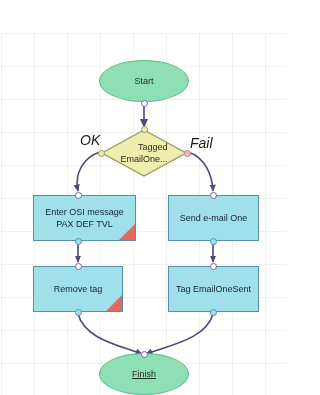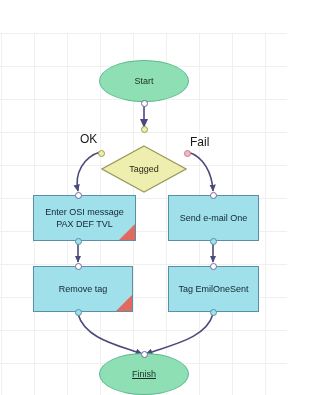--- a/index.html
+++ b/index.html
@@ -74,23 +74,24 @@
     position: absolute;
     right: 0;
     bottom: 0;
     width: 0;
     height: 0;
     border-left: 16px solid transparent;
     border-bottom: 16px solid #e2695f;
   }
   .edge-label {
     position: absolute;
-    font-size: 12px;
+    font-size: 14px;
     color: #1a1a1a;
     white-space: nowrap;
+    font-style: italic;
   }
   .port {
     position: absolute;
     width: 7px;
     height: 7px;
     margin-left: -3.5px;
     margin-top: -3.5px;
     border-radius: 50%;
     box-sizing: border-box;
     background: #ffffff;
@@ -133,53 +134,54 @@
 
     <path d="M 78 281 C 85 306, 118 312, 142 321" stroke="#4b4a7a" stroke-width="1.6" fill="none" marker-end="url(#arrow)"></path>
 
     <path d="M 213 281 C 206 306, 170 312, 146 321" stroke="#4b4a7a" stroke-width="1.6" fill="none" marker-end="url(#arrow)"></path>
   </svg>
 
   <div class="node node-terminal" style="left:99px; top:27px; width:90px; height:42px;">
     <span>Start</span>
   </div>
 
-  <div class="node node-decision" style="left:101px; top:112px; width:86px; height:48px;text-align:right;">
+  <div class="node node-decision" style="left:101px; top:96px; width:86px; height:48px;text-align:right;">
     <svg class="diamond-shape" viewBox="0 0 86 48" preserveAspectRatio="none">
       <polygon points="43,1 85,24 43,47 1,24" fill="#eeeeaf" stroke="#9a9a5c" stroke-width="1.2"></polygon>
     </svg>
     <div class="label">
       <div>Tagged</div>
+      <div>EmailOne...</div>
     </div>
   </div>
 
   <div class="node node-process" style="left:33px; top:162px; width:103px; height:46px;">
     <div>
       <div>Enter OSI message</div>
       <div>PAX DEF TVL</div>
     </div>
     <span class="corner-flag"></span>
   </div>
 
   <div class="node node-process" style="left:168px; top:162px; width:91px; height:46px;text-align:center;">
     <div>
       <div>Send e-mail One</div>
     </div>
   </div>
 
-  <div class="node node-process" style="left:33px; top:233px; width:100px; height:46px;">
+  <div class="node node-process" style="left:33px; top:233px; width:90px; height:46px;">
     <div>
       <div>Remove tag</div>
     </div>
     <span class="corner-flag"></span>
   </div>
 
   <div class="node node-process" style="left:168px; top:233px; width:91px; height:46px;">
     <div>
-      <div>Tag EmilOneSent</div>
+      <div>Tag EmailOneSent</div>
     </div>
   </div>
 
   <div class="node node-terminal" style="left:99px; top:320px; width:90px; height:42px;text-decoration:underline;">
     <span>Finish</span>
   </div>
 
   <div class="edge-label" style="left:80px; top:99px;">OK</div>
   <div class="edge-label" style="left:190px; top:102px;">Fail</div>
 

